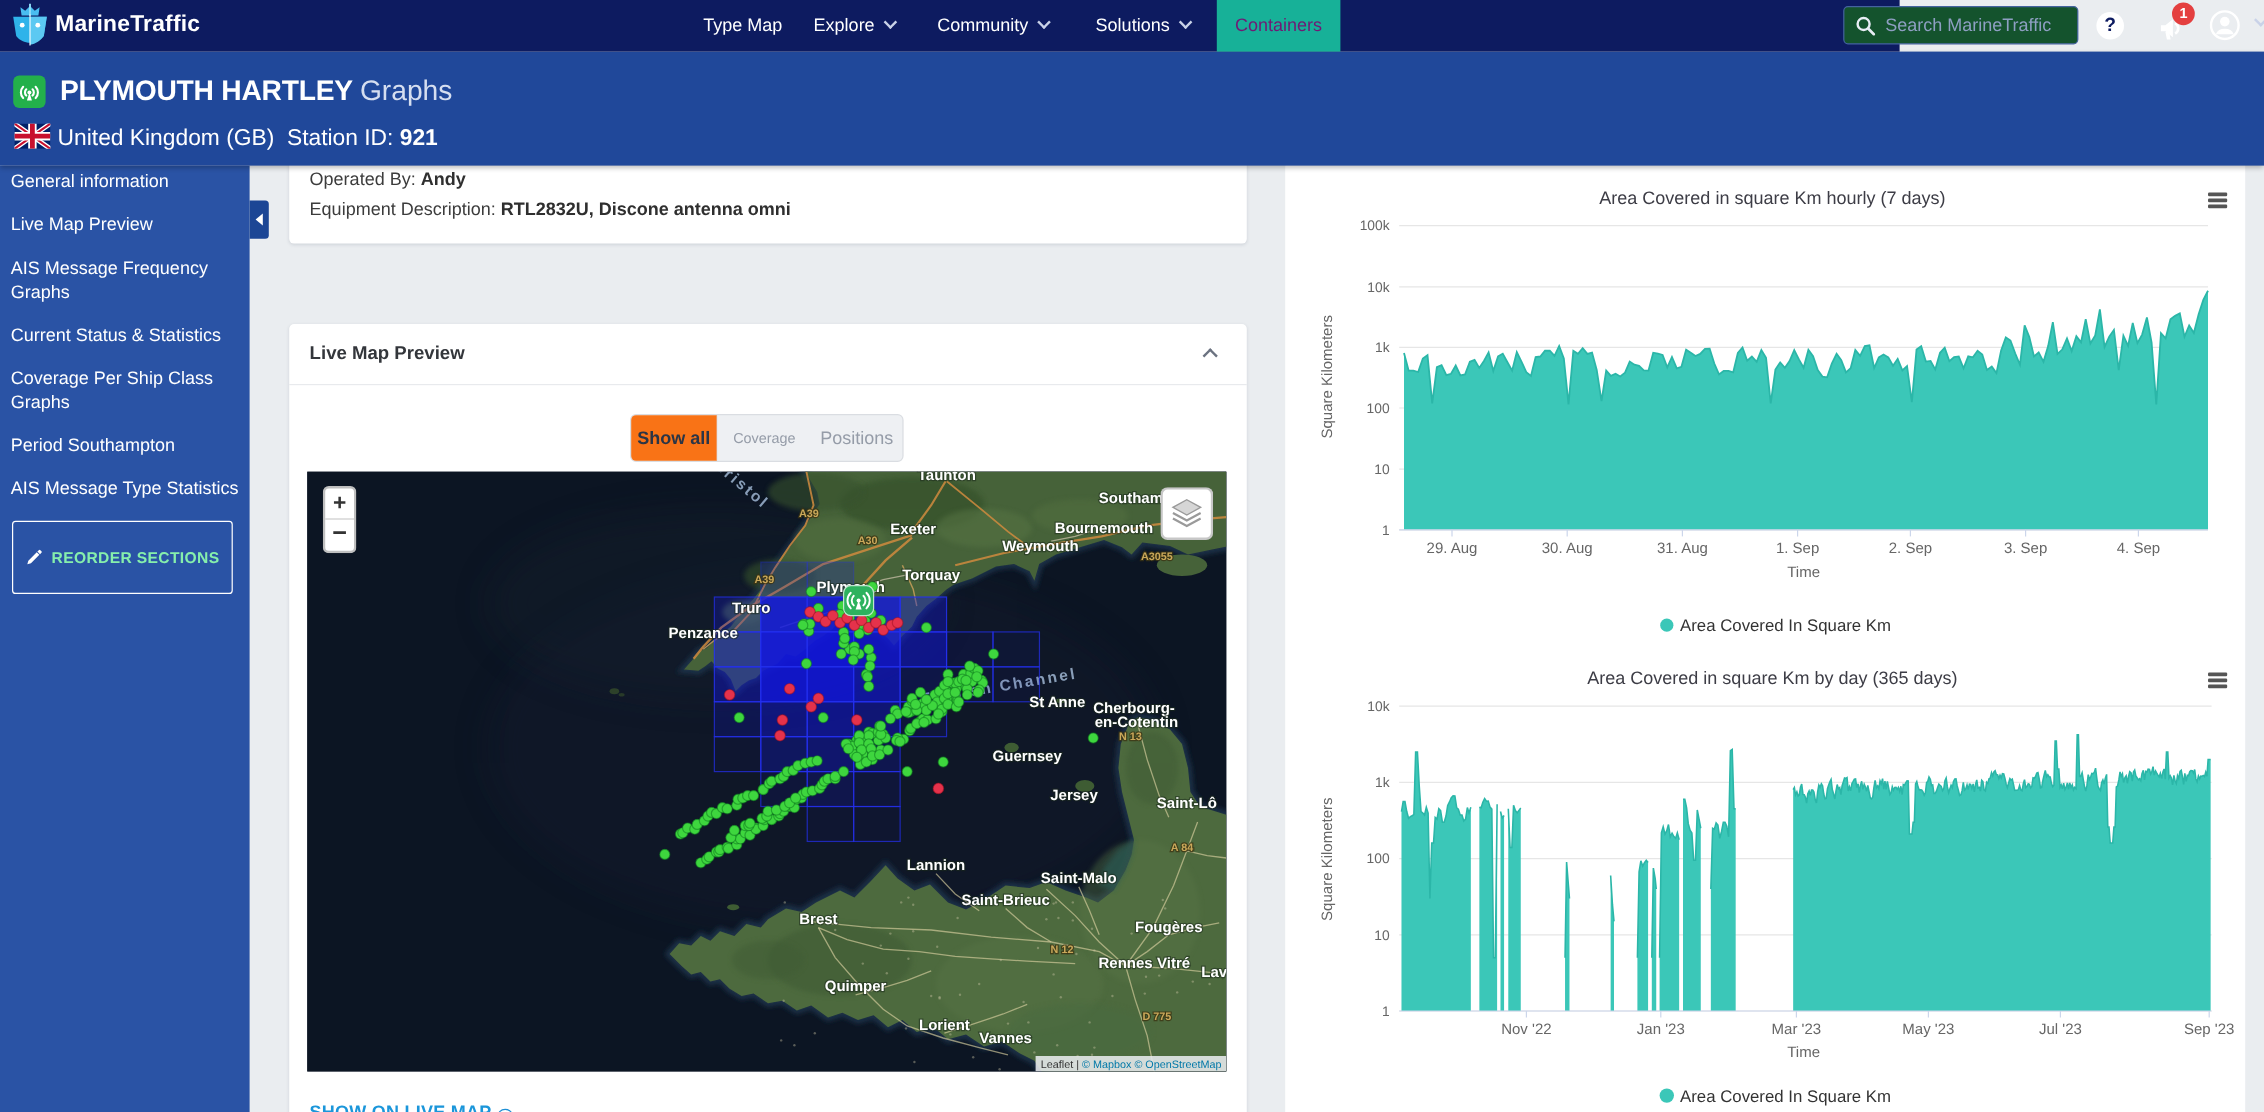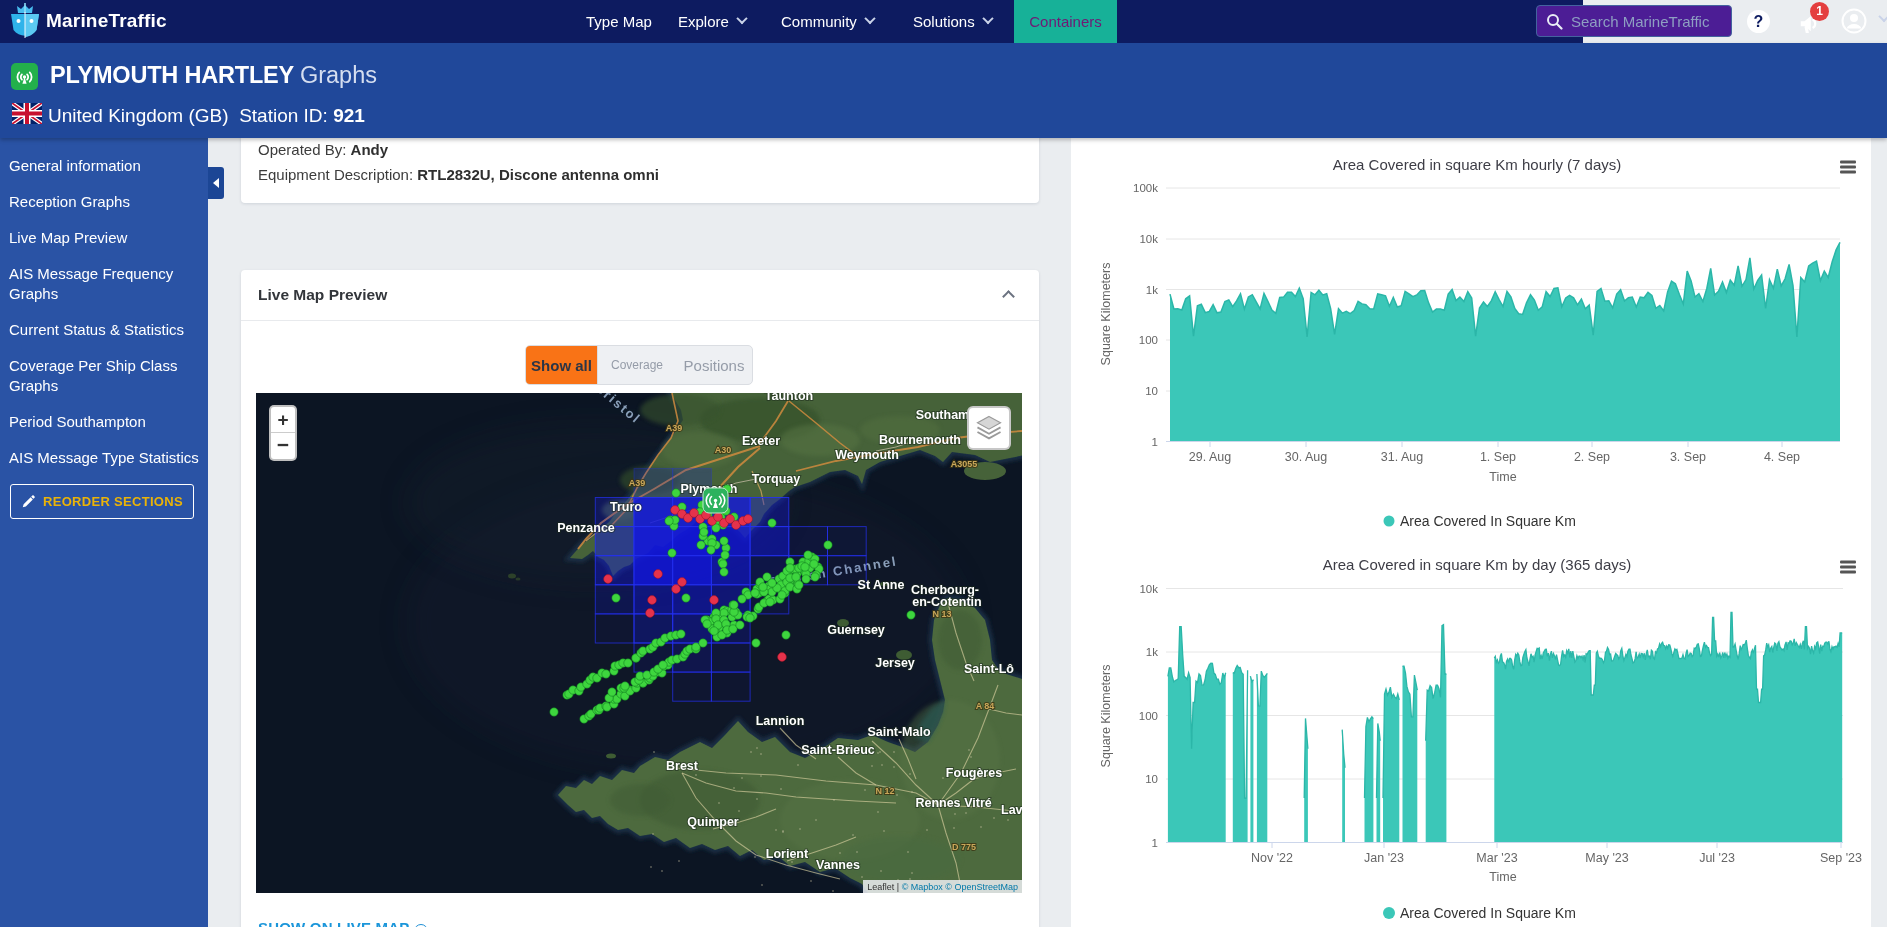--- a/index.html
+++ b/index.html
@@ -3,21 +3,21 @@
 <style>
 *{margin:0;padding:0;box-sizing:border-box}
 html,body{width:1887px;height:927px;overflow:hidden;font-family:"Liberation Sans",sans-serif;background:#eaedf0}
 .abs{position:absolute}
 #navbar{position:absolute;left:0;top:0;width:1583px;height:43px;background:#0d1b60;z-index:30}
 #header{position:absolute;left:0;top:43px;width:1887px;height:95px;background:#20489a;z-index:25;box-shadow:0 2px 4px rgba(0,0,0,.25)}
 #sidebar{position:absolute;left:0;top:138px;width:208px;height:789px;background:#2a53a5;z-index:20}
 .navitem{color:#fff;font-size:15px;display:inline-flex;align-items:center;height:43px}
 .chev{display:inline-block;width:8px;height:8px;border-right:2px solid #c9d2e8;border-bottom:2px solid #c9d2e8;transform:rotate(45deg) translate(-1px,-1px);margin-left:9px;margin-top:-4px}
 .sideitem{color:#fff;font-size:15px;line-height:20px;padding:8px 9px;}
-#reorder{border:1px solid #fff;border-radius:3px;color:#eab308;font-size:13px;font-weight:bold;letter-spacing:.3px;padding:9px 10px;display:inline-flex;align-items:center;margin:8px 10px;white-space:nowrap}
+#reorder{border:1px solid #fff;border-radius:3px;color:#86efac;font-size:13px;font-weight:bold;letter-spacing:.3px;padding:22px 10px;display:inline-flex;align-items:center;margin:8px 10px;white-space:nowrap}
 .card{position:absolute;background:#fff;border-radius:4px;box-shadow:0 1px 3px rgba(24,38,63,.12)}
 .glabel{fill:#fff;font-size:12.5px;font-weight:bold;font-family:"Liberation Sans",sans-serif;paint-order:stroke;stroke:#1c2a1c;stroke-width:2px;stroke-opacity:.55}
 .sealabel{fill:#a8c0dd;opacity:.8;font-size:13px;font-weight:bold;letter-spacing:2px}
 .badge{fill:#caa85a;font-size:9px;font-weight:bold;paint-order:stroke;stroke:#3c3413;stroke-width:2px;stroke-opacity:.8}
 .axlab{fill:#666;font-size:11.5px;font-family:"Liberation Sans",sans-serif}
 .xlab{fill:#666;font-size:12.5px}
 .ctitle{fill:#3d3d46;font-size:15px}
 .atitle{fill:#666;font-size:12.5px}
 .leg{fill:#333;font-size:14px}
 </style></head>
@@ -31,21 +31,21 @@
     <path d="M17.5,9 L18.5,9 L18.5,35 L17.5,35 Z" fill="#f0faff"></path>
     <circle cx="11.5" cy="18" r="2" fill="#fff"></circle>
       <circle cx="24.5" cy="18" r="2" fill="#fff"></circle>
   </svg>
   <span style="position:absolute;left:46px;top:10px;color:#fff;font-size:19px;font-weight:bold;letter-spacing:.2px">MarineTraffic</span>
   <span class="navitem" style="position:absolute;left:586px">Type Map</span>
   <span class="navitem" style="position:absolute;left:678px">Explore<span class="chev"></span></span>
   <span class="navitem" style="position:absolute;left:781px">Community<span class="chev"></span></span>
   <span class="navitem" style="position:absolute;left:913px">Solutions<span class="chev"></span></span>
   <div style="position:absolute;left:1014px;top:0;width:103px;height:43px;background:#17b198;color:#701a75;font-size:15px;display:flex;align-items:center;justify-content:center">Containers</div>
-  <div style="position:absolute;left:1536px;top:5px;width:196px;height:32px;background:#4c1d95;border:1px solid #44639f;border-radius:4px">
+  <div style="position:absolute;left:1536px;top:5px;width:196px;height:32px;background:#14532d;border:1px solid #44639f;border-radius:4px">
     <svg width="17" height="17" viewBox="0 0 17 17" style="position:absolute;left:9px;top:7px">
         <circle cx="7" cy="7" r="5" fill="none" stroke="#e8edf5" stroke-width="2"></circle>
         <line x1="11" y1="11" x2="15.5" y2="15.5" stroke="#e8edf5" stroke-width="2.2" stroke-linecap="round"></line>
       </svg>
     <span style="position:absolute;left:34px;top:7px;color:#8e9fc2;font-size:15px">Search MarineTraffic</span>
   </div>
   <div style="position:absolute;left:1747px;top:10px;width:23px;height:23px;border-radius:50%;background:#fff;color:#0d1b60;font-weight:bold;font-size:16px;text-align:center;line-height:23px">?</div>
   <svg width="30" height="30" viewBox="0 0 24 24" style="position:absolute;left:1797px;top:8px">
     <path d="M3,10.5 L3,14.5 L6,14.5 L11,18.5 L11,6.5 L6,10.5 Z" fill="#fff"></path>
     <path d="M12.5,9 a4,4 0 0 1 0,7" fill="none" stroke="#fff" stroke-width="1.8"></path>
@@ -76,22 +76,21 @@
   <svg width="30" height="21" viewBox="0 0 60 42" style="position:absolute;left:12px;top:60px">
     <rect width="60" height="42" fill="#012169"></rect>
     <path d="M0,0 L60,42 M60,0 L0,42" stroke="#fff" stroke-width="8"></path>
     <path d="M0,0 L60,42 M60,0 L0,42" stroke="#C8102E" stroke-width="3.5"></path>
     <path d="M30,0 V42 M0,21 H60" stroke="#fff" stroke-width="14"></path>
     <path d="M30,0 V42 M0,21 H60" stroke="#C8102E" stroke-width="8"></path>
   </svg>
   <span style="position:absolute;left:48px;top:62px;font-size:19px;color:#fff">United Kingdom (GB)&nbsp;&nbsp;Station ID: <b>921</b></span>
 </div>
 <div id="sidebar">
-  <div class="sideitem" style="padding-top:18px">General information</div>
-  <div class="sideitem">Reception Graphs</div>
+  <div class="sideitem" style="padding-top:4px">General information</div>
   <div class="sideitem">Live Map Preview</div>
   <div class="sideitem">AIS Message Frequency Graphs</div>
   <div class="sideitem">Current Status &amp; Statistics</div>
   <div class="sideitem">Coverage Per Ship Class Graphs</div>
   <div class="sideitem">Period Southampton</div>
   <div class="sideitem">AIS Message Type Statistics</div>
   <div id="reorder"><svg width="14" height="14" viewBox="0 0 16 16" style="margin-right:8px">
         <path d="M2,14 L3,10.5 L11,2.5 L13.5,5 L5.5,13 Z M11.6,1.9 L13,0.5 C13.4,0.1 14,0.1 14.4,0.5 L15.5,1.6 C15.9,2 15.9,2.6 15.5,3 L14.1,4.4 Z" fill="#fff"></path>
       </svg>REORDER SECTIONS</div>
 </div>

